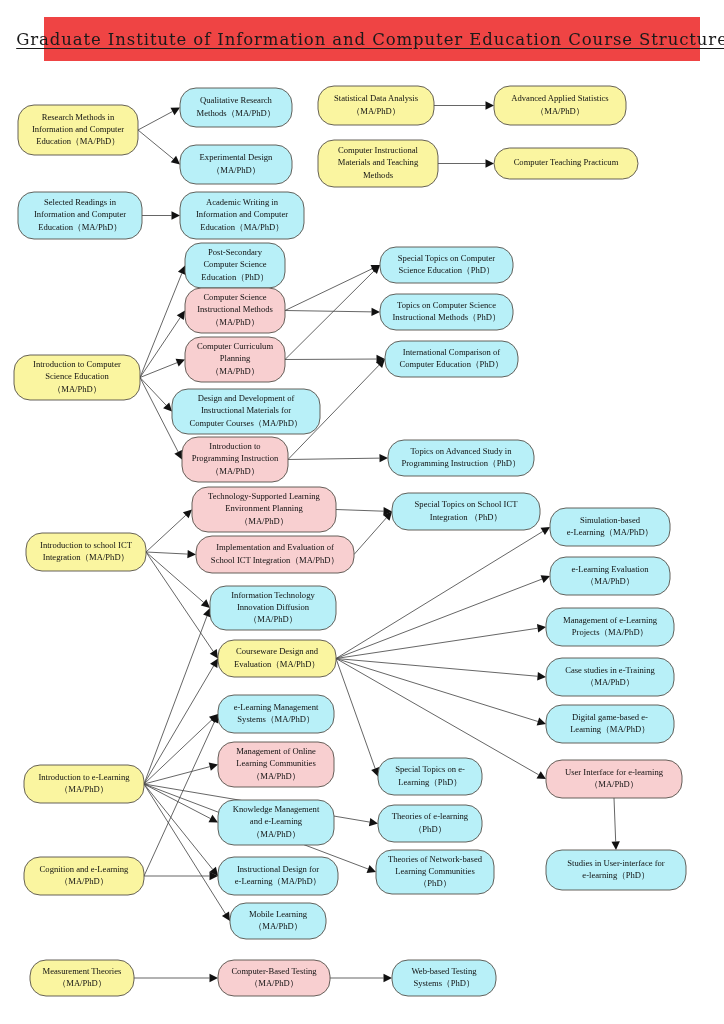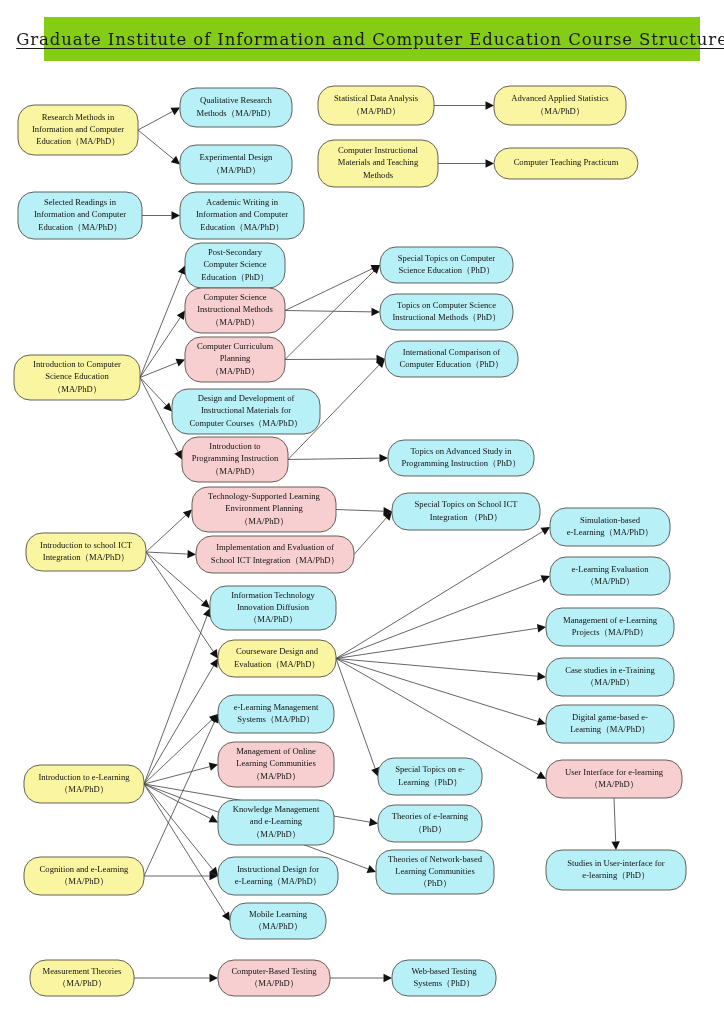--- a/index.html
+++ b/index.html
@@ -14,21 +14,21 @@
     background: #ffffff;
     overflow: hidden;
     font-family: "Liberation Serif", serif;
   }
   #title-bar {
     position: absolute;
     left: 44px;
     top: 17px;
     width: 656px;
     height: 44px;
-    background: #84cc16;
+    background: #ef4444;
     display: flex;
     align-items: center;
     justify-content: center;
   }
   #title-text {
     font-family: "DejaVu Serif", serif;
     font-size: 16.5px;
     letter-spacing: 0.9px;
     color: #1a1a1a;
     text-decoration: underline;

